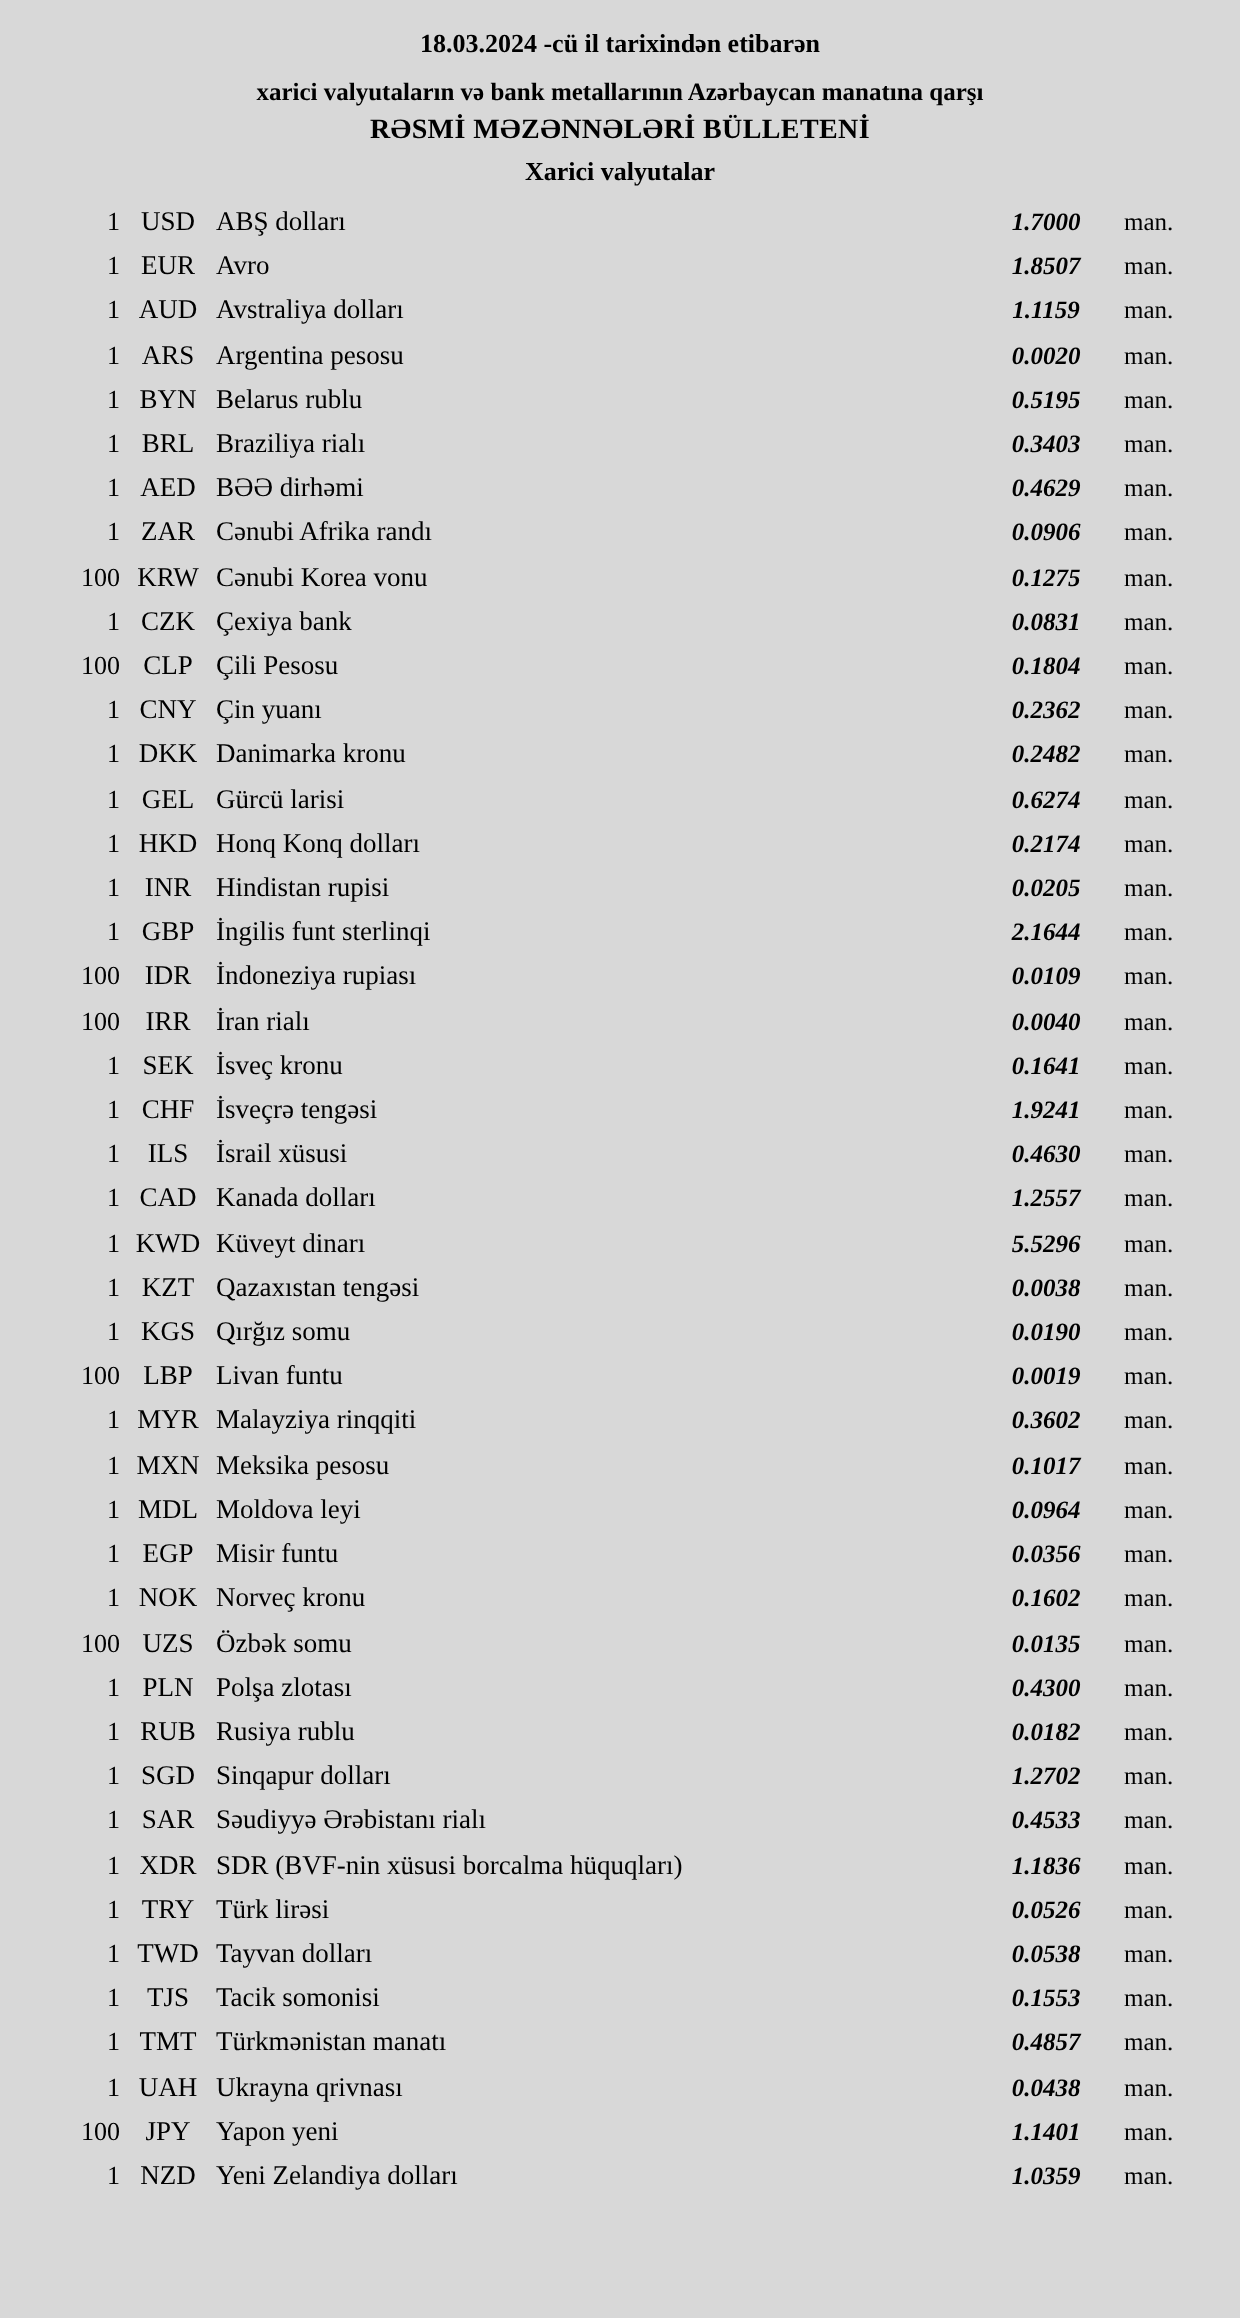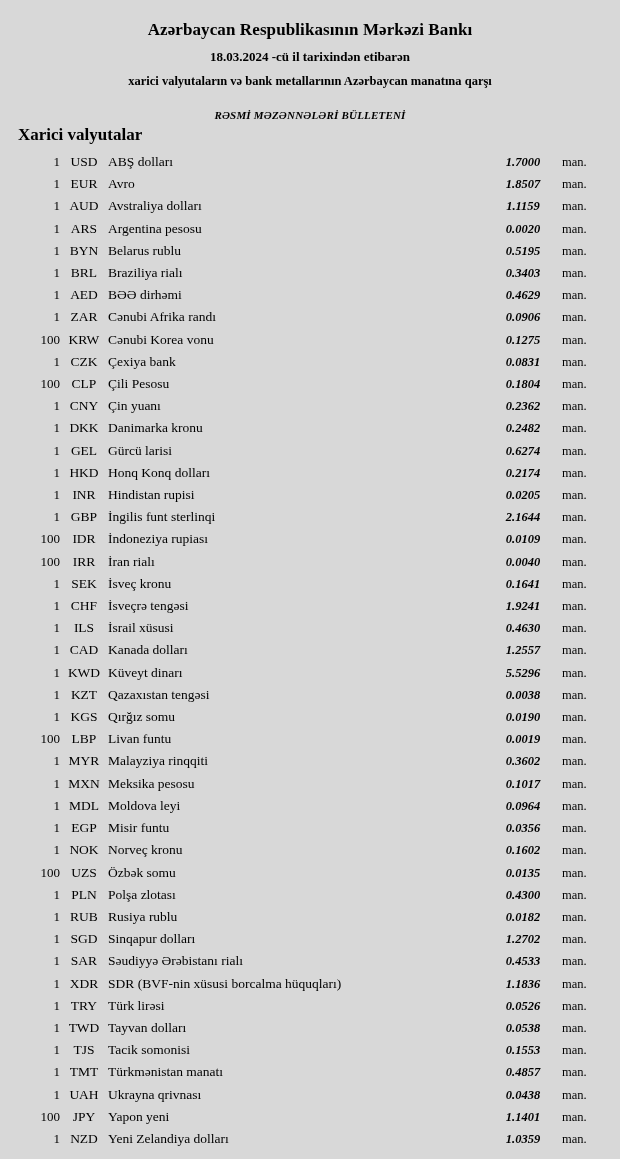--- a/index.html
+++ b/index.html
@@ -34,31 +34,31 @@
     font-size: 13px;
     font-weight: bold;
     margin-bottom: 9px;
   }
   .date-line .date {
     font-weight: bold;
   }
   .subtitle-line {
     font-size: 12.5px;
     font-weight: bold;
-    margin-bottom: 20px;
+    margin-bottom: 4px;
   }
   .bulletin-line {
-    font-size: 11px;
+    font-size: 14px;
     font-weight: bold;
     letter-spacing: 0.2px;
     margin-bottom: 4px;
-    font-style: italic;
   }
   .section-title {
-    font-size: 17px;
+    text-align: center;
+    font-size: 13px;
     font-weight: bold;
     margin-bottom: 6px;
   }
   table.rates {
     width: 100%;
     border-collapse: collapse;
     font-size: 13.5px;
   }
   table.rates td {
     padding: 0;
@@ -94,21 +94,20 @@
     text-align: left;
     font-size: 12.5px;
   }
 </style>
 </head>
 <body>
 
 <div class="page">
 
   <div class="header">
-    <div class="bank-name">Azərbaycan Respublikasının Mərkəzi Bankı</div>
     <div class="date-line">
       <span class="date">18.03.2024</span>
       <span>-cü il tarixindən etibarən</span>
     </div>
     <div class="subtitle-line">xarici valyutaların və bank metallarının Azərbaycan manatına qarşı</div>
     <div class="bulletin-line">RƏSMİ MƏZƏNNƏLƏRİ BÜLLETENİ</div>
   </div>
 
   <div class="section-title">Xarici valyutalar</div>
 

